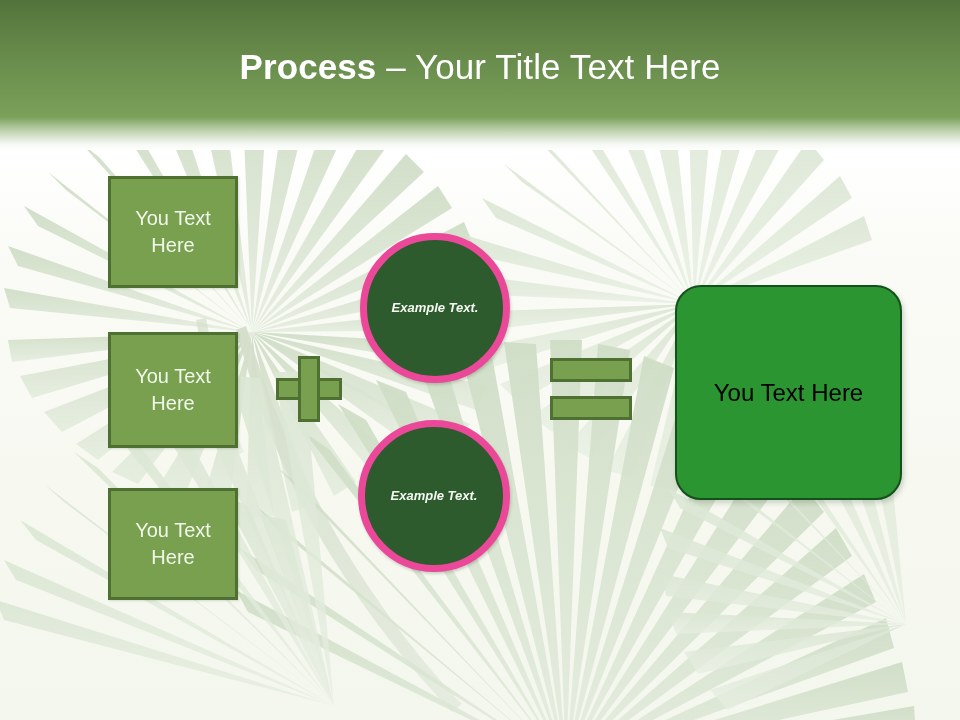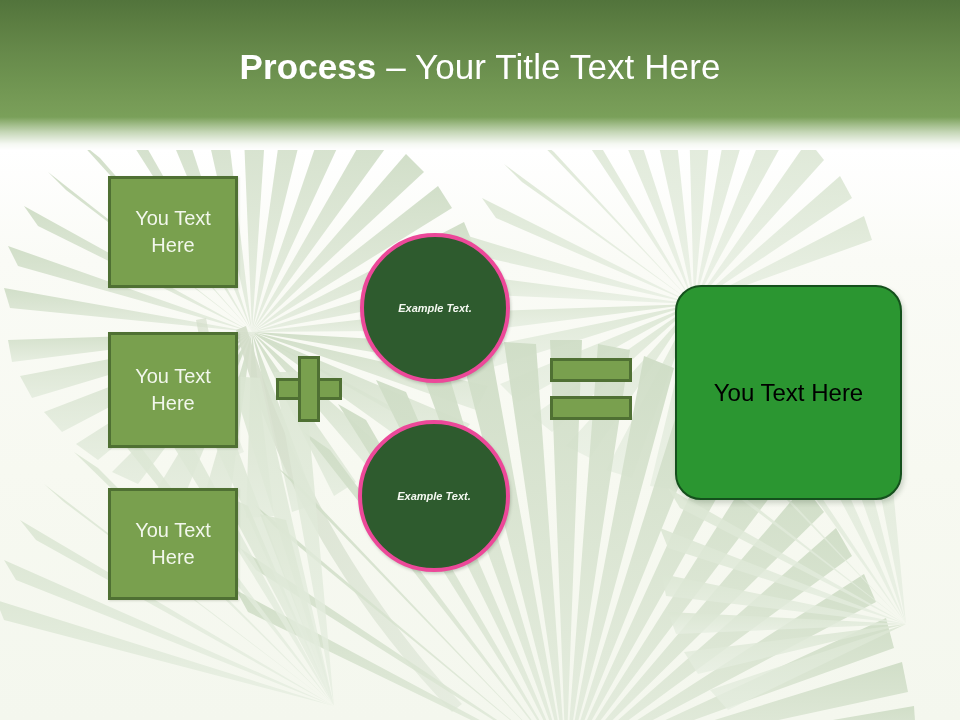--- a/index.html
+++ b/index.html
@@ -121,23 +121,23 @@
     width: 16px;
     height: 16px;
     background: #79A04E;
   }
 
   .circle {
     position: absolute;
     box-sizing: border-box;
     border-radius: 50%;
     background: #2E5B2E;
-    border: 4px solid #ec4899;
+    border: 7px solid #ec4899;
     color: #f4f8f1;
-    font-size: 11px;
+    font-size: 13px;
     line-height: 22px;
     font-weight: bold;
     font-style: italic;
     text-align: center;
     display: flex;
     align-items: center;
     justify-content: center;
     box-shadow: 1px 2px 3px rgba(40,60,35,0.22);
   }
   #circle-1 { left: 360px; top: 233px; width: 150px; height: 150px; }

